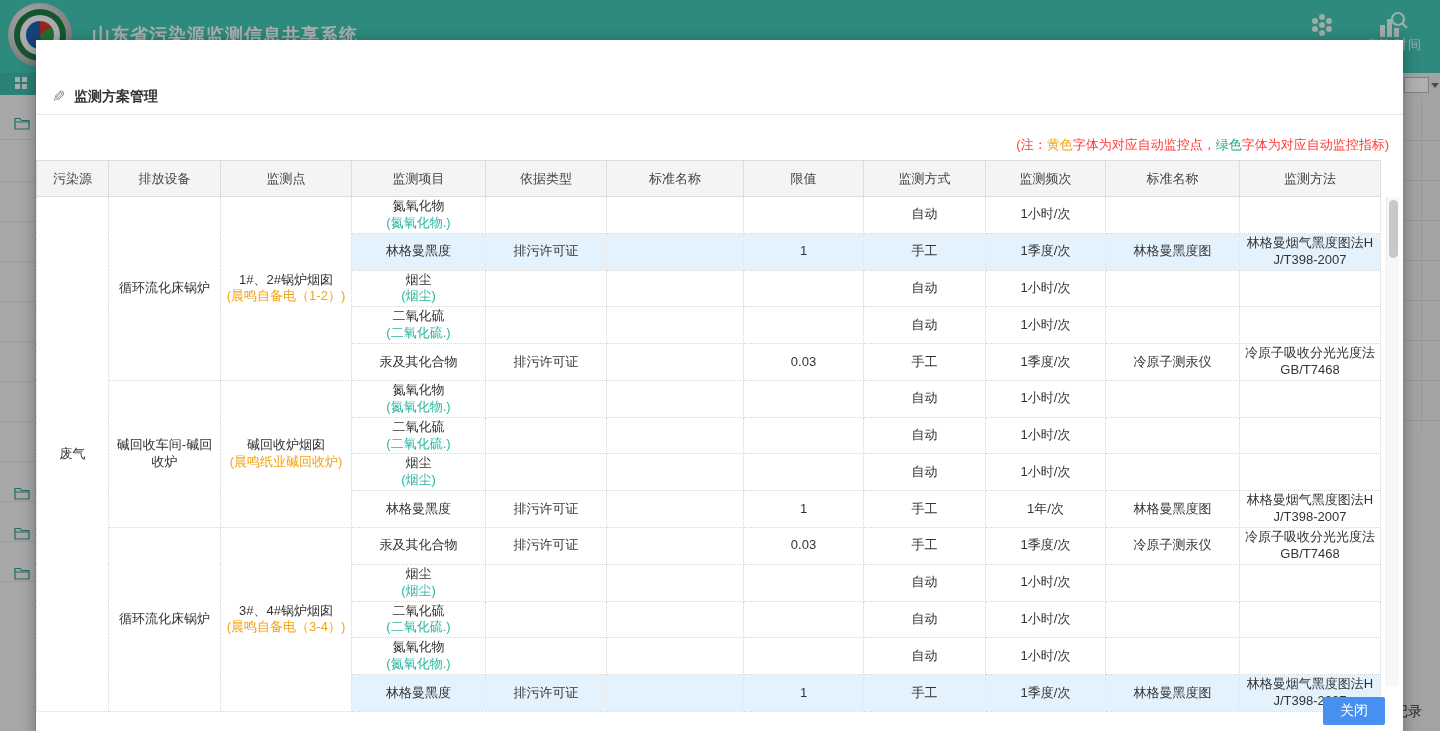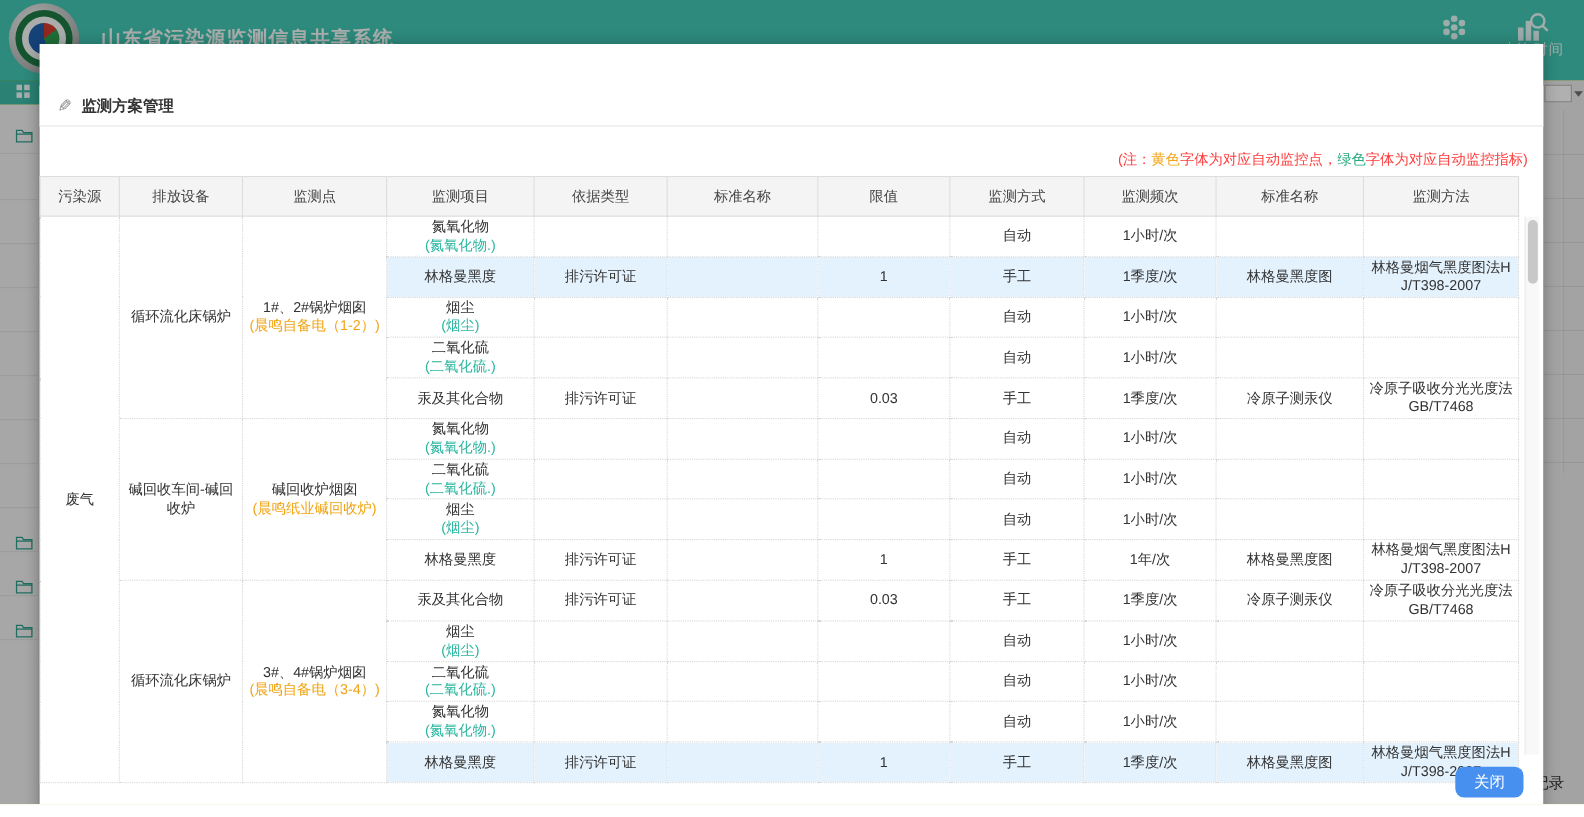--- a/index.html
+++ b/index.html
@@ -1,17 +1,17 @@
 <!DOCTYPE html>
 <html><head>
 <meta charset="utf-8">
 <style>
   * { margin:0; padding:0; box-sizing:border-box; }
   html,body { width:1440px; height:743px; overflow:hidden; font-family:"Liberation Sans","DejaVu Sans",sans-serif; }
-  #stage { position:relative; width:1440px; height:731px; background:#84cc16; overflow:hidden; }
+  #stage { position:relative; width:1440px; height:731px; background:#e5e5e5; overflow:hidden; }
 
   
   .bg-header { position:absolute; left:0; top:0; width:1440px; height:73px; background:#41c6b2; }
   .bg-logo { position:absolute; left:8px; top:3px; width:64px; height:64px; border-radius:50%;
              background:radial-gradient(circle at 35% 30%, #f2f2f2, #b9bdbc 60%, #8d9493);
              display:flex; align-items:center; justify-content:center; }
   .bg-logo .ring { width:52px; height:52px; border-radius:50%; background:#1d7a44; display:flex; align-items:center; justify-content:center; }
   .bg-logo .inner { width:40px; height:40px; border-radius:50%; background:#f5f8f6; display:flex; align-items:center; justify-content:center; }
   .bg-logo .core { width:28px; height:28px; border-radius:50%;
                    background:conic-gradient(#d23a2e 0 15%, #2d9e4f 15% 45%, #1f5fae 45% 100%); }
@@ -63,21 +63,21 @@
   td .green { color:#29b6a0; }
   td .orange { color:#f2a414; }
 
   
   .tbl-scrollbar { position:absolute; left:1350px; top:157px; width:13px; height:489px; background:#f8f8f8;
                    border-left:1px solid #ececec; z-index:11; }
   .tbl-thumb { position:absolute; left:2px; top:3px; width:9px; height:58px; background:#c8c8c8; border-radius:5px; }
 
   
   .close-btn { position:absolute; right:18px; bottom:12px; background:#4790f0; color:#fff; font-size:14px;
-               border:none; border-radius:8px; padding:5px 17px; cursor:pointer; font-family:inherit; }
+               border:none; border-radius:2px; padding:5px 17px; cursor:pointer; font-family:inherit; }
 
   svg { display:block; }
 </style>
 </head>
 <body>
 
 <div id="stage">
 
   <div class="bg-header">
     <div class="bg-logo">

